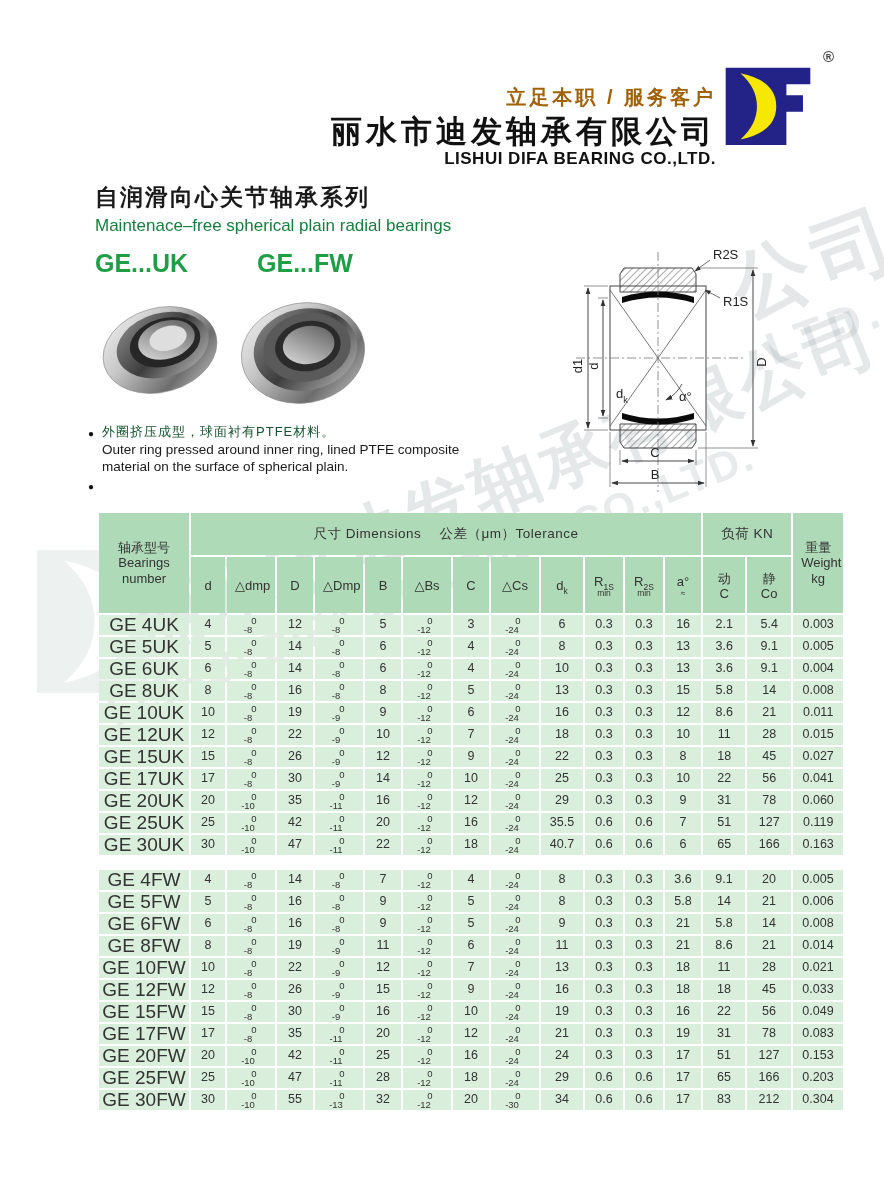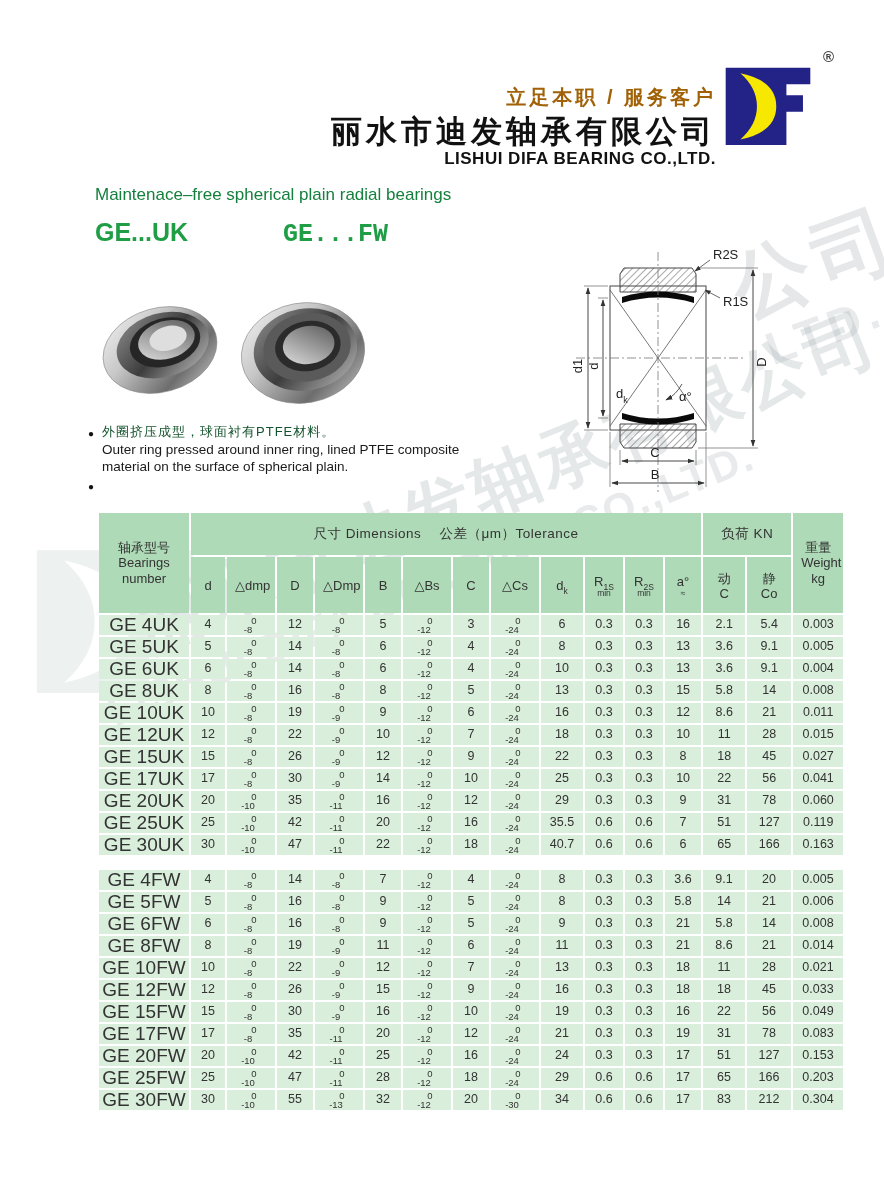--- a/index.html
+++ b/index.html
@@ -23,21 +23,21 @@
   .company-en{font-size:17px;font-weight:bold;letter-spacing:.5px;color:#111;}
   .logo-box{position:absolute;left:722px;top:62px;width:92px;height:86px;}
   .logo-box svg{width:92px;height:85px;display:block;}
   .reg{position:absolute;right:-20px;top:-14px;font-size:15px;color:#444;font-weight:bold;}
 
   
   .titleblk{position:absolute;left:95px;top:182px;}
   .series-cn{font-size:23px;font-weight:bold;letter-spacing:2px;color:#1a1a1a;}
   .series-en{font-size:17px;color:#15803d;margin-top:3px;}
   .models{margin-top:13px;font-size:25px;font-weight:bold;color:#1f9e46;}
-  .models .m2{margin-left:88px;font-family:Liberation Mono, monospace;}
+  .models .m2{margin-left:62px;}
 
   
   .photos{position:absolute;left:88px;top:268px;width:300px;height:160px;}
   .diagram{position:absolute;left:548px;top:246px;width:332px;height:252px;}
   .diagram text{font-size:13px;fill:#222;font-family:"Liberation Sans",sans-serif;}
 
   
   .features{position:absolute;left:88px;top:424px;width:470px;}
   .feat{display:flex;margin-bottom:2px;}
   .feat .dot{font-size:10px;margin:4px 8px 0 0;color:#111;}
@@ -83,20 +83,21 @@
   </div>
   <div class="logo-box">
     <span class="reg">®</span>
     <svg viewBox="0 0 100 92">
       <path fill="#232287" d="M4,6 H96 V24 H70 V36 H88 V54 H70 V90 H4 Z"></path>
       <path fill="#f6e800" d="M20,12 Q59,20 59,48 Q59,76 20,84 Q38,68 38,48 Q38,28 20,12 Z"></path>
     </svg>
   </div>
 
   <div class="titleblk">
+    <div class="series-cn">自润滑向心关节轴承系列</div>
     <div class="series-en">Maintenace–free spherical plain radial bearings</div>
     <div class="models">
       <span class="m1">GE...UK</span>
       <span class="m2">GE...FW</span>
     </div>
   </div>
 
   <svg class="photos" viewBox="0 0 300 160">
     <defs>
       <linearGradient id="m1" x1="0" y1="0" x2="1" y2="1">

